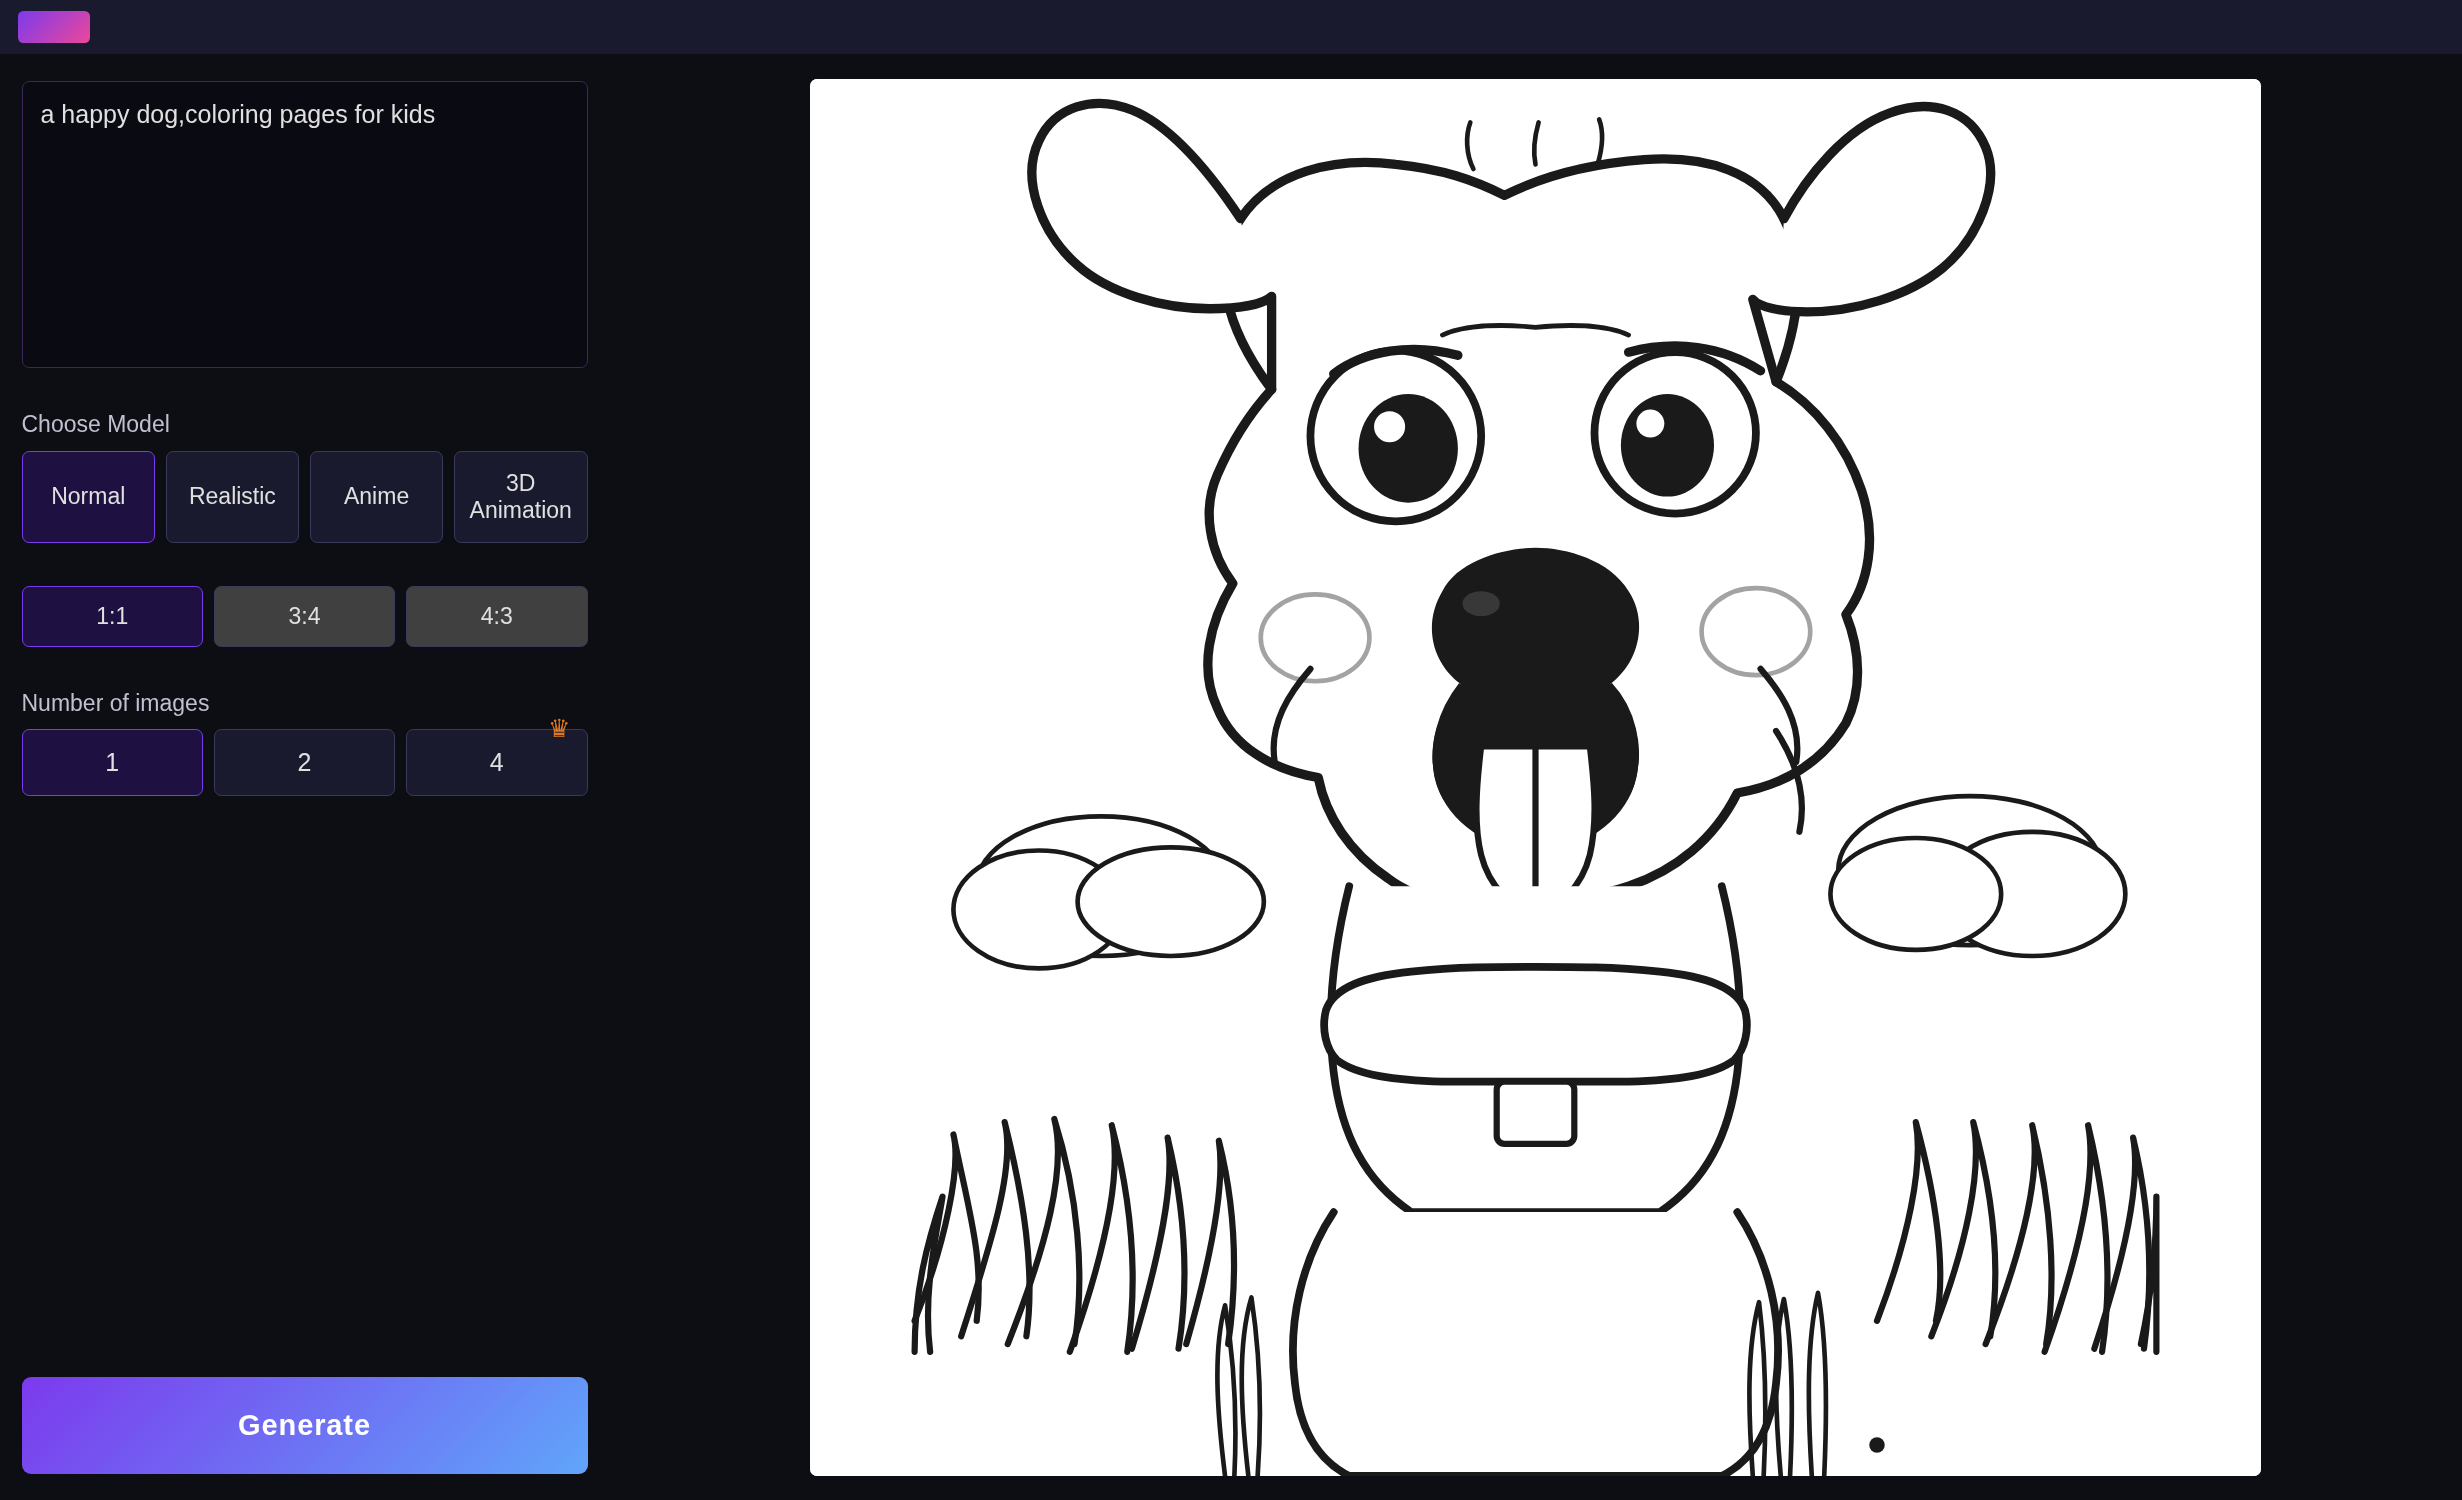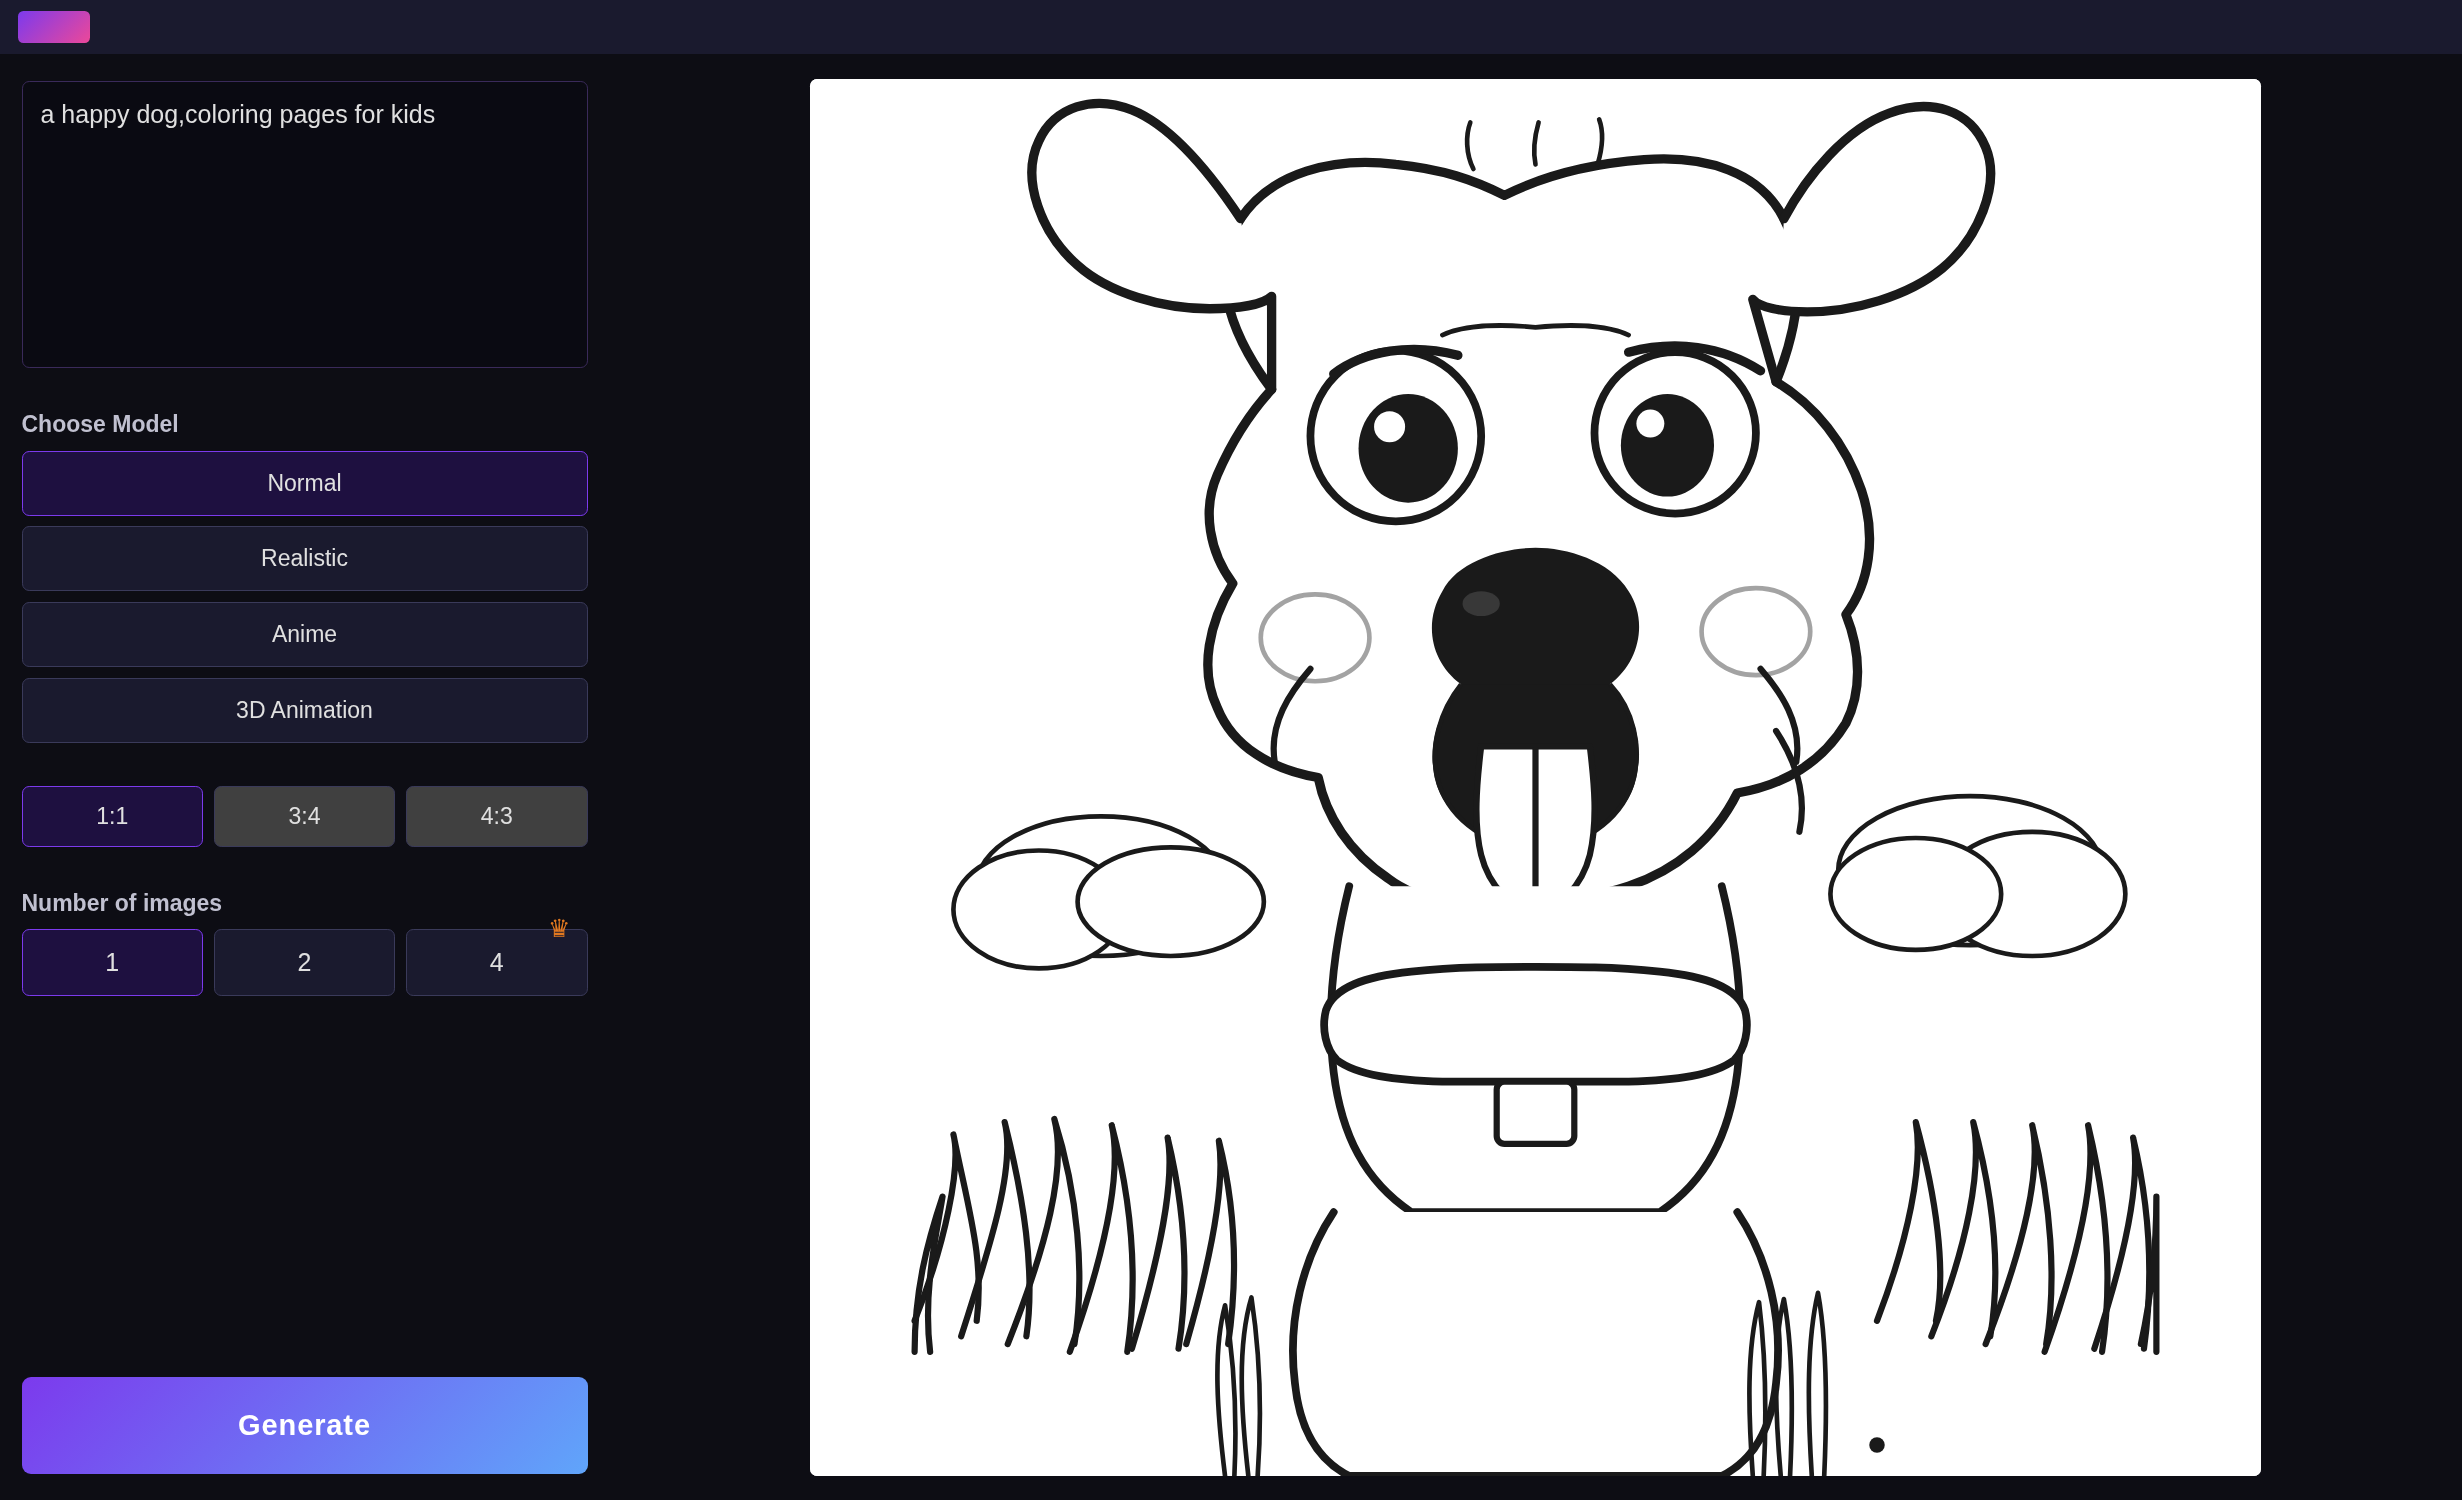--- a/index.html
+++ b/index.html
@@ -61,27 +61,27 @@
       font-size: 25px;
       padding: 18px;
       resize: none;
       outline: none;
       font-family: Arial, sans-serif;
     }
 
     .section-label {
       color: #c0c0d0;
       font-size: 23px;
-      font-weight: 700;
+      font-weight: 400;
       margin-bottom: 12.5px;
     }
 
     .model-grid {
       display: grid;
-      grid-template-columns: 1fr;
+      grid-template-columns: 1fr 1fr 1fr 1fr;
       gap: 10.7px;
     }
 
     .model-btn {
       padding: 18px 0;
       border-radius: 7.2px;
       border: 1.3px solid #3a3a5a;
       background-color: #1a1a2e;
       color: #e0e0e0;
       font-size: 23px;

